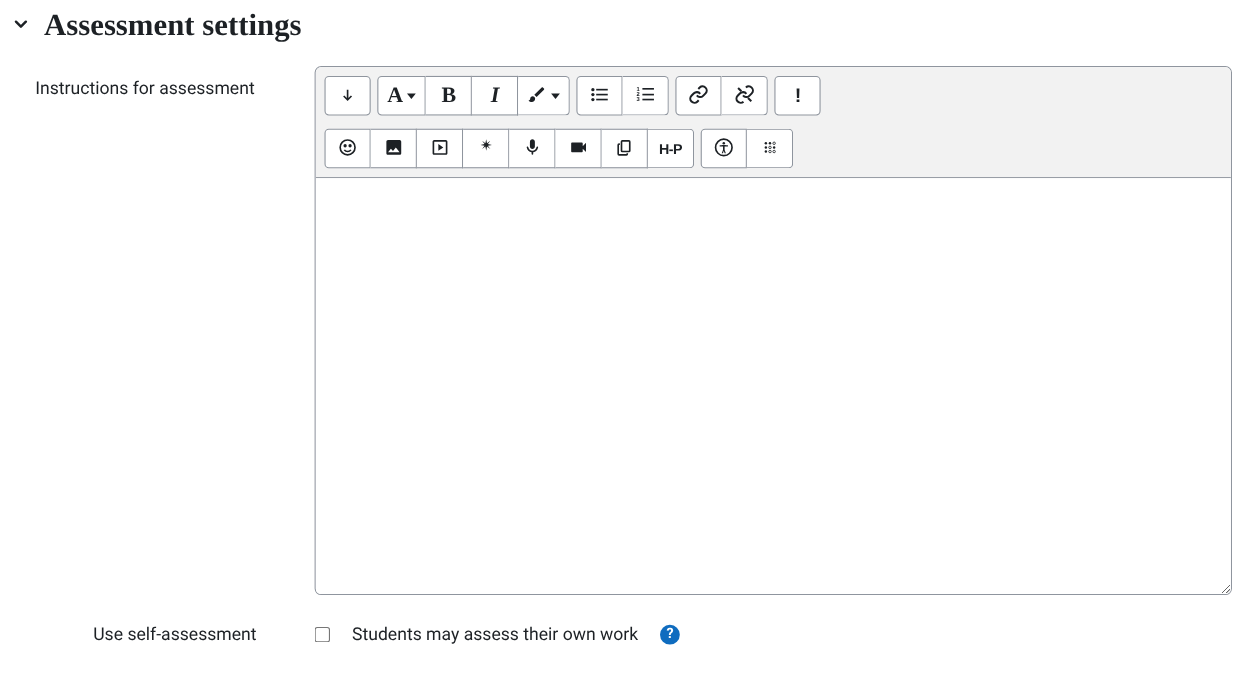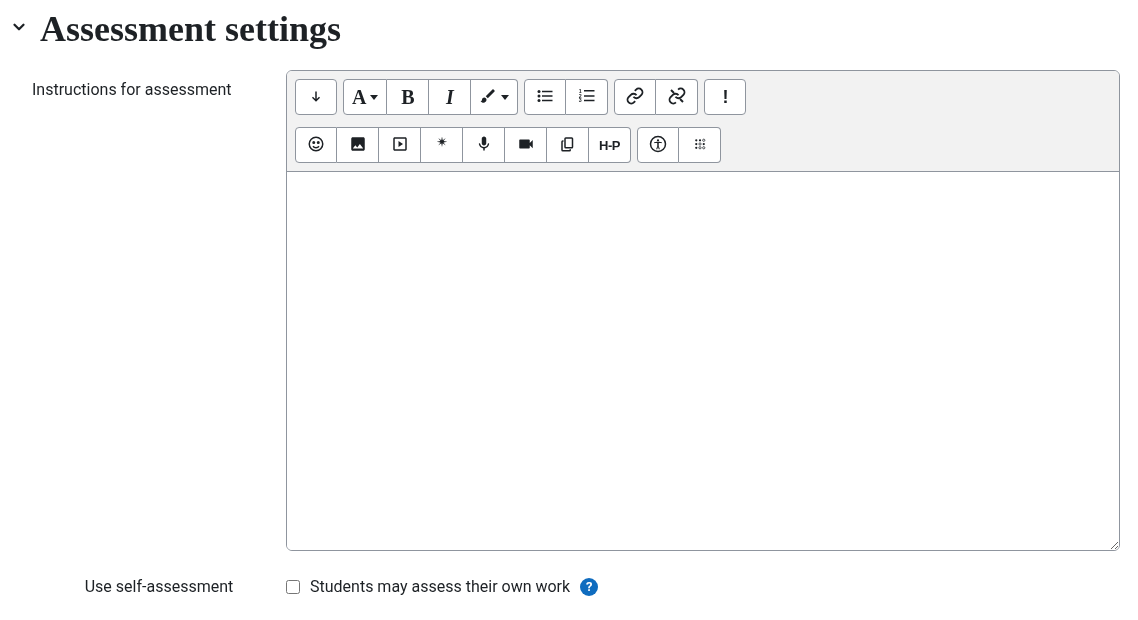--- a/index.html
+++ b/index.html
@@ -15,21 +15,21 @@
       align-items: center;
       gap: 12px;
       margin-bottom: 20px;
     }
     .chevron-icon {
       width: 18px;
       height: 18px;
       color: #1d2125;
     }
     .section-title {
-      font-size: 36px;
+      font-size: 28px;
       font-weight: 700;
       font-family: Georgia, "Times New Roman", serif;
       color: #1d2125;
     }
     .form-row {
       display: flex;
       align-items: flex-start;
       margin-bottom: 26px;
       margin-top: 19px;
     }
@@ -114,21 +114,21 @@
     .editor-content {
       min-height: 378px;
       background: #fff;
       position: relative;
       resize: both;
       overflow: auto;
     }
     .checkbox-row {
       display: flex;
       align-items: center;
-      gap: 10px;
+      gap: 20px;
     }
     .form-row.checkbox .form-label {
       padding-top: 0;
       text-align: center;
     }
     input[type="checkbox"] {
       width: 14px;
       height: 14px;
       cursor: pointer;
     }

